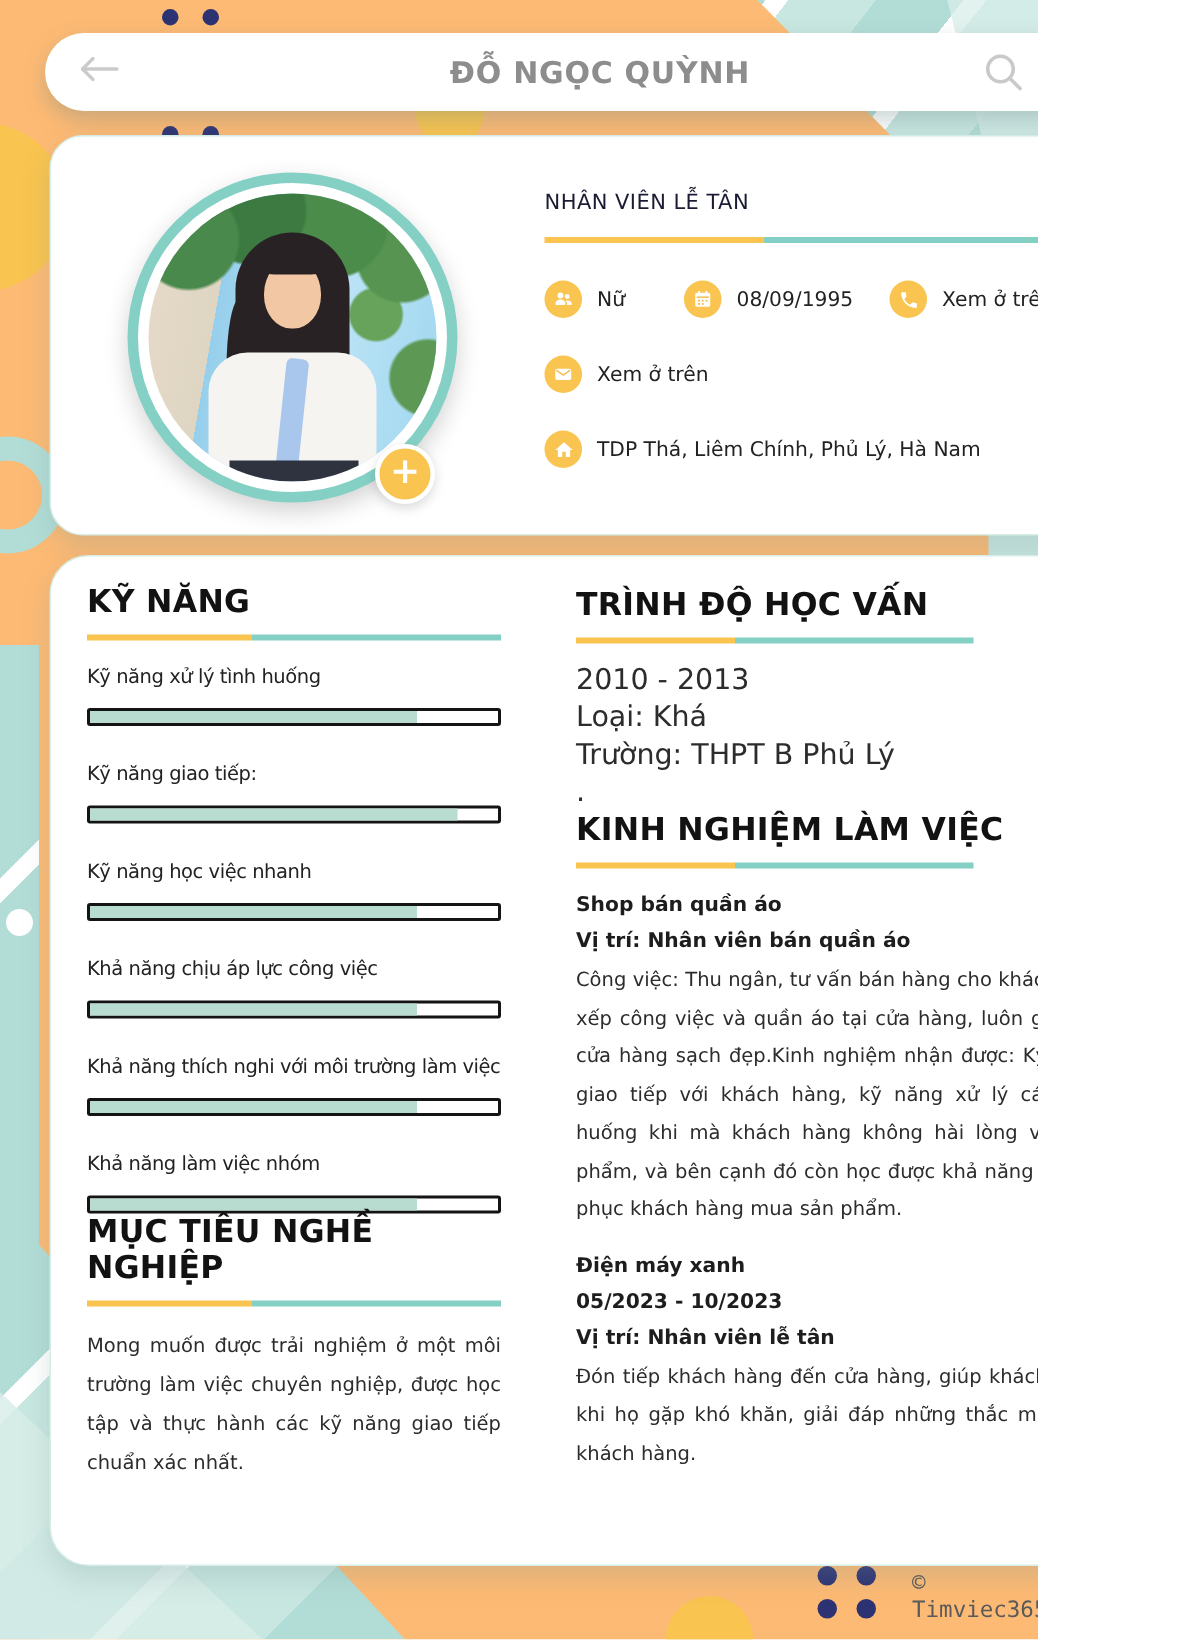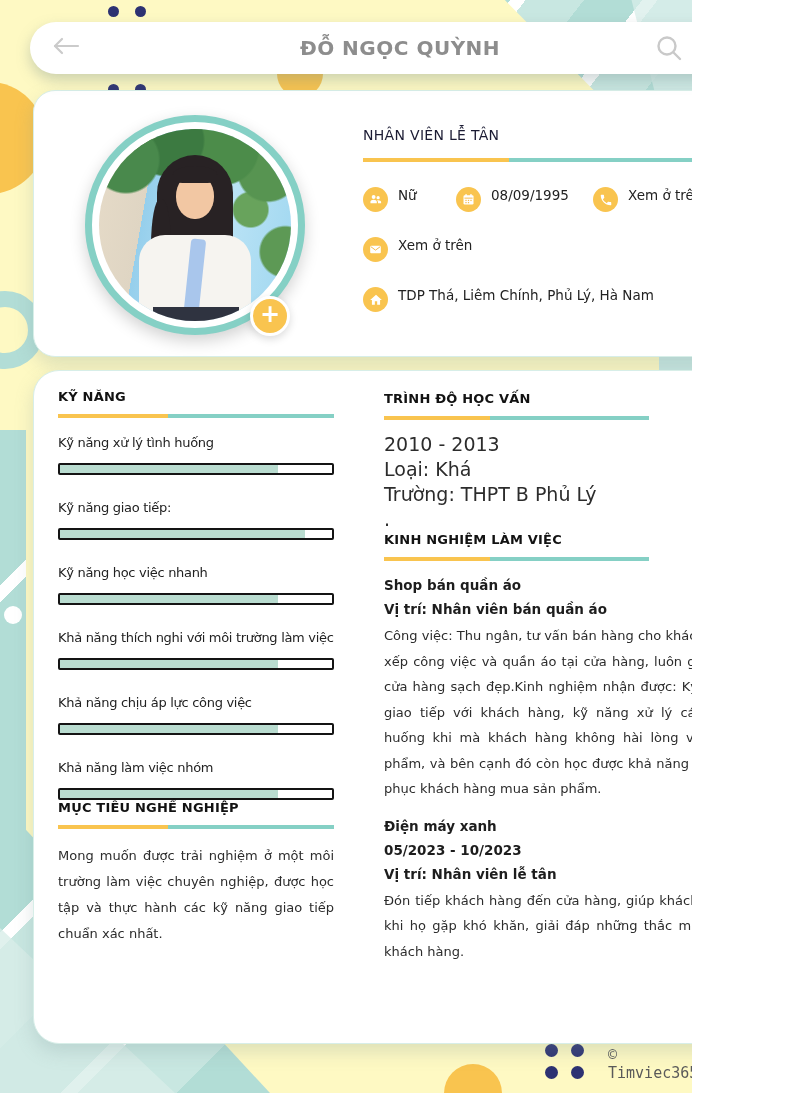--- a/index.html
+++ b/index.html
@@ -1,16 +1,16 @@
 <!DOCTYPE html>
 <html style="--teal: #b2ddd6; --teal-light: #c8e7e1; --teal-lighter: #d8eee9; --teal-accent: #85d0c5; --yellow: #f9c44f; --navy: #2d3272; --bar-fill: #b9dcd0;"><head>
 <meta charset="utf-8">
 <style>
   html,body{margin:0;padding:0;background:#fff;}
-  .page{position:relative;width:692px;height:1093px;overflow:hidden;background:#fef9c3;
+  .page{position:relative;width:692px;height:1093px;overflow:hidden;background:#fdba74;
         font-family:"DejaVu Sans","Liberation Sans",sans-serif;color:#222;}
 
   
   .deco{position:absolute;}
   .bg-tr{right:0;top:0;width:240px;height:200px;z-index:1;
     background:repeating-linear-gradient(128deg,var(--teal,#b2ddd6) 0 46px,#ffffff 46px 58px,var(--teal-light,#c8e7e1) 58px 104px);
     clip-path:polygon(22% 0,100% 0,100% 95%);}
   .bg-tr2{right:0;top:0;width:110px;height:240px;z-index:1;opacity:.75;
     background:var(--teal-lighter,#d8eee9);clip-path:polygon(45% 0,100% 0,100% 100%);}
   .bg-right{right:0;top:150px;width:33px;height:680px;z-index:1;
@@ -72,32 +72,32 @@
   .plus-btn{position:absolute;left:158px;top:174px;width:34px;height:34px;border-radius:50%;
     background:var(--yellow,#f9c44f);border:3px solid #fff;color:#fff;font-size:24px;line-height:30px;
     text-align:center;cursor:pointer;box-shadow:0 3px 8px rgba(0,0,0,.15);z-index:3;font-weight:bold;}
   .info{position:absolute;left:329px;top:36px;width:376px;}
   .job-title{font-size:14px;font-weight:normal;color:#1b1b33;letter-spacing:.3px;}
   .rule{display:flex;height:4px;}
   .rule .y{width:40%;background:var(--yellow,#f9c44f);}
   .rule .t{flex:1;background:var(--teal-accent,#85d0c5);}
   .title-rule{margin-top:15px;width:366px;}
   .fi-row{display:flex;align-items:center;margin-top:25px;}
-  .fi{display:flex;gap:10px;}
+  .fi{display:flex;align-items:center;gap:10px;}
   .fi-gender{width:93px;}
   .fi-birthday{width:137px;}
   .icircle{width:25px;height:25px;border-radius:50%;background:var(--yellow,#f7bd4e);flex:none;
     display:flex;align-items:center;justify-content:center;}
   .fi-label{font-size:13.5px;color:#222;}
 
   
   .main-card{left:33px;top:370px;width:735px;height:672px;border-radius:26px;}
   .col-l{position:absolute;left:24px;top:18px;width:276px;}
   .col-r{position:absolute;left:350px;top:20px;width:352px;}
-  h2.sec{font-size:13px;font-weight:bold;color:#121212;margin:0;letter-spacing:.2px;}
+  h2.sec{font-size:21px;font-weight:bold;color:#121212;margin:0;letter-spacing:.2px;}
   .sec-rule{margin-top:10px;}
   .skill{margin-top:25px;}
   .skill:first-child{margin-top:17px;}
   .skill-label{font-size:13px;color:#222;letter-spacing:-.3px;white-space:nowrap;}
   .bar{margin-top:13px;height:8px;border:2px solid #141414;background:#fff;border-radius:2px;}
   .bar-fill{height:100%;background:var(--bar-fill,#b9dcd0);}
   .objective-head{margin-top:33px;}
   .objective-text{margin-top:14px;font-size:13px;line-height:26px;color:#2c2c2c;text-align:justify;}
   .edu-lines{margin-top:12px;}
   .edu-line{font-size:19px;line-height:25px;color:#2c2c2c;}
@@ -276,28 +276,28 @@
   </div>
 
   <div class="skill">
     <div class="skill-label">Kỹ năng học việc nhanh</div>
     <div class="bar">
       <div class="bar-fill" style="width: 80%;"></div>
     </div>
   </div>
 
   <div class="skill">
+    <div class="skill-label">Khả năng chịu áp lực công việc</div>
+    <div class="bar">
+      <div class="bar-fill" style="width: 80%;"></div>
+    </div>
+  </div>
+
+  <div class="skill">
     <div class="skill-label">Khả năng thích nghi với môi trường làm việc</div>
-    <div class="bar">
-      <div class="bar-fill" style="width: 80%;"></div>
-    </div>
-  </div>
-
-  <div class="skill">
-    <div class="skill-label">Khả năng chịu áp lực công việc</div>
     <div class="bar">
       <div class="bar-fill" style="width: 80%;"></div>
     </div>
   </div>
 
   <div class="skill">
     <div class="skill-label">Khả năng làm việc nhóm</div>
     <div class="bar">
       <div class="bar-fill" style="width: 80%;"></div>
     </div>

